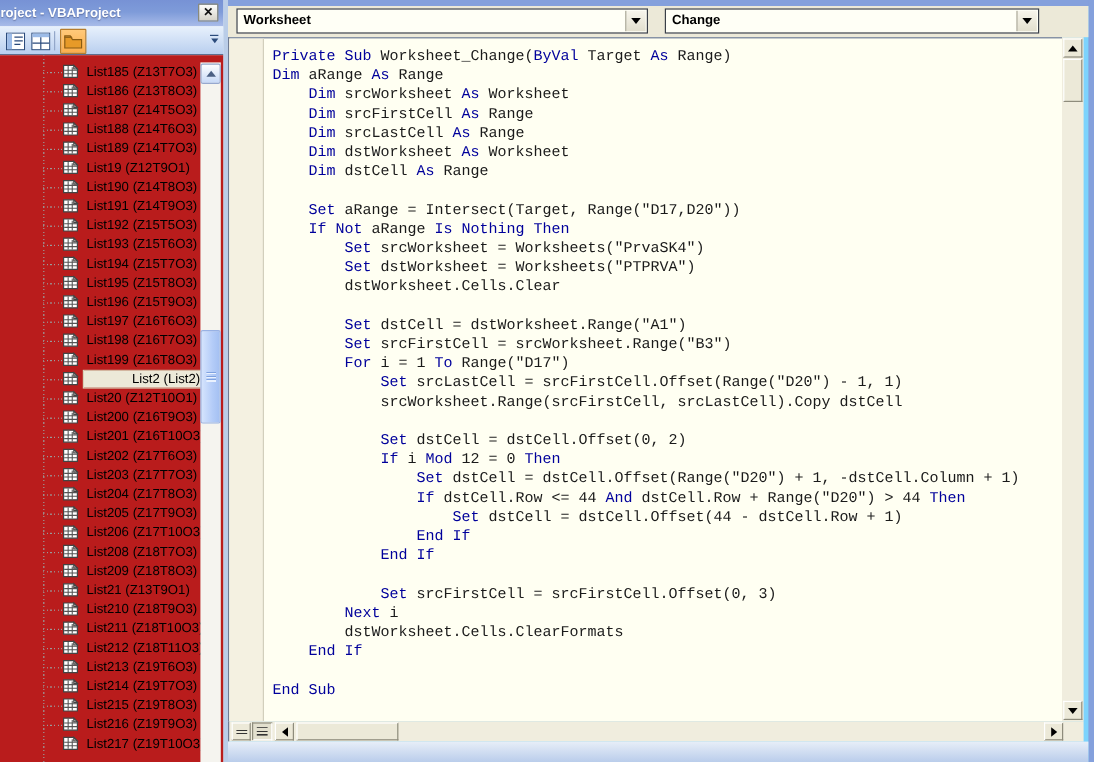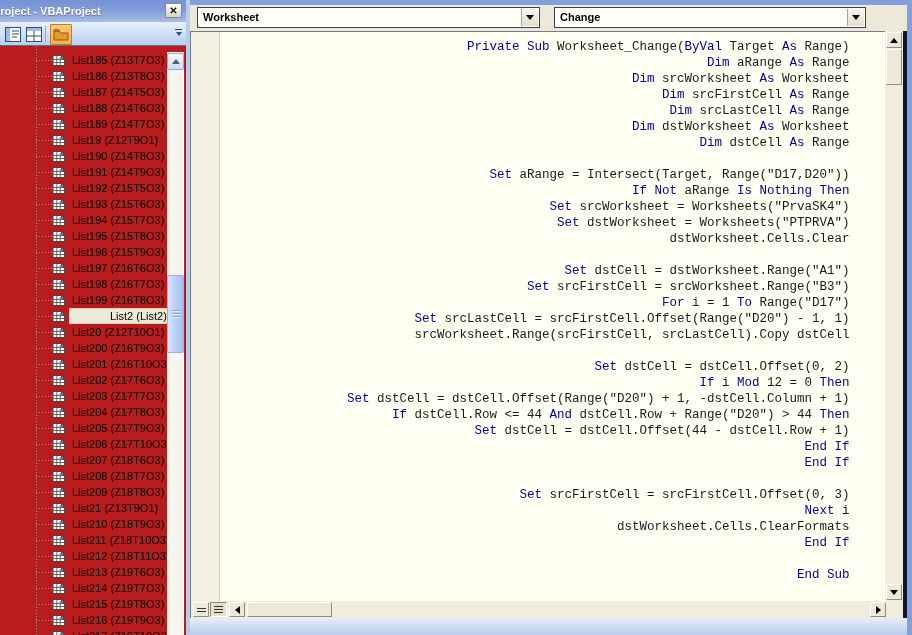--- a/index.html
+++ b/index.html
@@ -48,34 +48,34 @@
   .tree-scroll{position:absolute;right:2px;top:6px;width:17px;bottom:0;background:#F5F4EF;}
   .xp-btn{position:absolute;left:0;width:17px;height:17px;border:1px solid #96A8CE;border-radius:2px;
     background:linear-gradient(to bottom,#FDFEFF,#C7D9F7);display:flex;align-items:center;justify-content:center;}
   .xp-up-arrow{width:0;height:0;border-left:4px solid transparent;border-right:4px solid transparent;border-bottom:5px solid #4C6185;}
   .xp-thumb{position:absolute;left:0;width:17px;border:1px solid #98B1E4;border-radius:2px;
     background:linear-gradient(to right,#D5E4FD,#B4CCF8 60%,#A4C0F2);display:flex;align-items:center;justify-content:center;}
   .xp-grip{width:8px;height:9px;
     background:repeating-linear-gradient(to bottom,#7FA2E0 0 1px,#EAF2FE 1px 2px,transparent 2px 3px);}
 
   
-  .code-panel{position:absolute;left:190px;top:0;width:722px;height:635px;background:#0f172a;}
+  .code-panel{position:absolute;left:190px;top:0;width:722px;height:635px;background:#7dd3fc;}
   .cw-topstrip{position:absolute;left:0;top:0;width:100%;height:5px;background:#84A0DC;}
   .cw-rightstrip{position:absolute;left:717px;top:0;width:5px;height:635px;background:#84A0DC;}
   .cw-combos{position:absolute;left:0;top:5px;width:717px;height:26px;background:#ECE9D8;}
   .combo{position:absolute;top:2px;height:21px;background:#FFFFF6;border:1px solid #3A3F48;
     font-size:11px;font-weight:bold;color:#000;line-height:19px;padding-left:5px;cursor:default;}
   .combo-object{left:7px;width:343px;}
   .combo-proc{left:364px;width:312px;}
   .combo-btn{position:absolute;right:1px;top:1px;bottom:1px;width:17px;background:linear-gradient(to bottom,#F7F5EC,#E2DFCE);
     border-left:1px solid #A9A695;display:flex;align-items:center;justify-content:center;}
   .combo-arrow{width:0;height:0;border-left:4px solid transparent;border-right:4px solid transparent;border-top:5px solid #000;}
 
   .code-area{position:absolute;left:0;top:31px;width:695px;height:570px;background:var(--code-background);
-    border-top:1px solid #6F7B93;border-left:1px solid #6F7B93;overflow:hidden;text-align:right;}
+    border-top:1px solid #6F7B93;border-left:1px solid #6F7B93;overflow:hidden;}
   .code-margin{position:absolute;left:0;top:0;width:29px;height:100%;background:#F4F1E1;border-right:1px solid #D2CFBC;}
   .code-text{position:absolute;left:36px;top:7px;font-family:"Liberation Mono",monospace;
     font-size:12.5px;line-height:16px;color:#1a1a1a;white-space:pre;}
   .code-line{height:16px;}
   .kw{color:var(--keyword-blue);}
 
   
   .flat-vscroll{position:absolute;left:695px;top:31px;width:18px;height:570px;background:var(--flat-track);}
   .flat-hscroll{position:absolute;left:0;top:601px;width:713px;height:17px;background:var(--flat-track);border-left:1px solid #6F7B93;}
   .flat-btn{position:absolute;background:var(--flat-face);
@@ -417,31 +417,20 @@
   </div>
         <div class="tree-row">
     <span class="tree-connector"></span>
     <span class="tree-icon">
       <svg width="14" height="13" viewBox="0 0 14 13">
         <path d="M1 1.5 h8.5 l3 3 v7 h-11.5 z" fill="#fff" stroke="#444"></path>
         <path d="M9.5 1.5 l3 3 h-3 z" fill="#d8d8d8" stroke="#444"></path>
         <path d="M1.5 5.5 h11 M1.5 8.5 h11 M4.8 2 v9 M8.2 3 v8" stroke="#555" stroke-width="0.9" fill="none"></path>
       </svg>
     </span>
-    <span class="tree-label">List207 (Z18T6O3)</span>
-  </div>
-        <div class="tree-row">
-    <span class="tree-connector"></span>
-    <span class="tree-icon">
-      <svg width="14" height="13" viewBox="0 0 14 13">
-        <path d="M1 1.5 h8.5 l3 3 v7 h-11.5 z" fill="#fff" stroke="#444"></path>
-        <path d="M9.5 1.5 l3 3 h-3 z" fill="#d8d8d8" stroke="#444"></path>
-        <path d="M1.5 5.5 h11 M1.5 8.5 h11 M4.8 2 v9 M8.2 3 v8" stroke="#555" stroke-width="0.9" fill="none"></path>
-      </svg>
-    </span>
     <span class="tree-label">List208 (Z18T7O3)</span>
   </div>
         <div class="tree-row">
     <span class="tree-connector"></span>
     <span class="tree-icon">
       <svg width="14" height="13" viewBox="0 0 14 13">
         <path d="M1 1.5 h8.5 l3 3 v7 h-11.5 z" fill="#fff" stroke="#444"></path>
         <path d="M9.5 1.5 l3 3 h-3 z" fill="#d8d8d8" stroke="#444"></path>
         <path d="M1.5 5.5 h11 M1.5 8.5 h11 M4.8 2 v9 M8.2 3 v8" stroke="#555" stroke-width="0.9" fill="none"></path>
       </svg>

